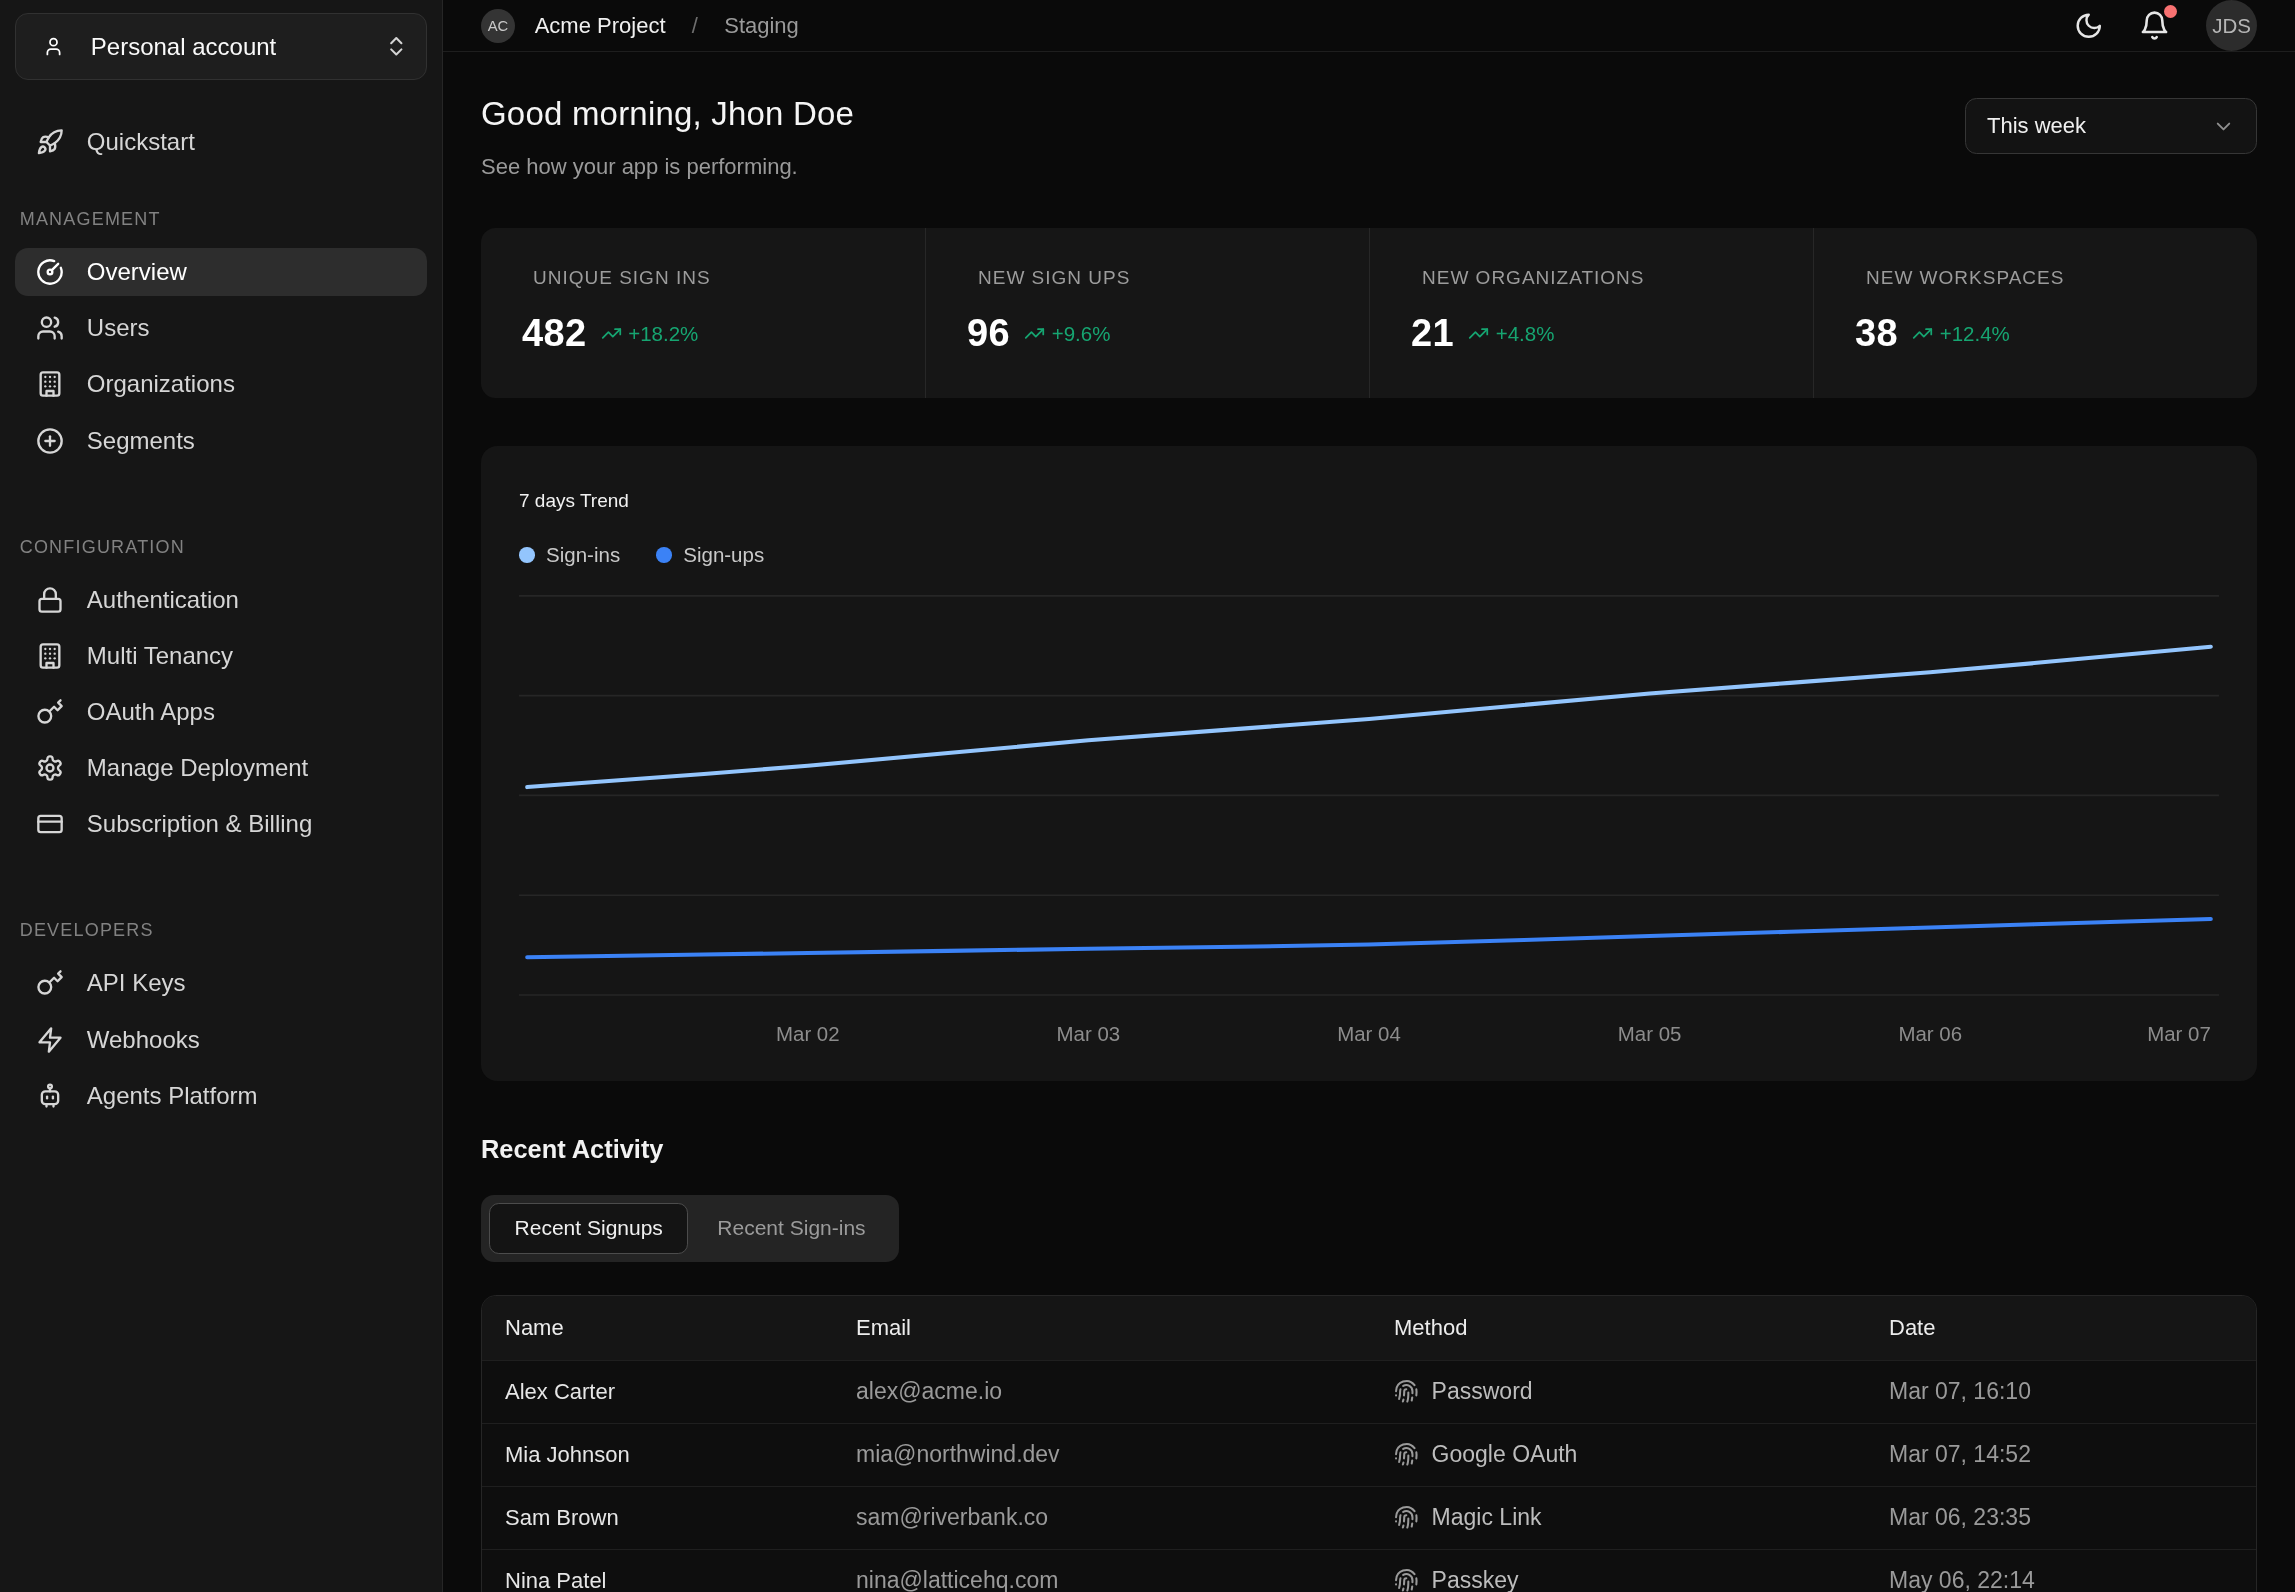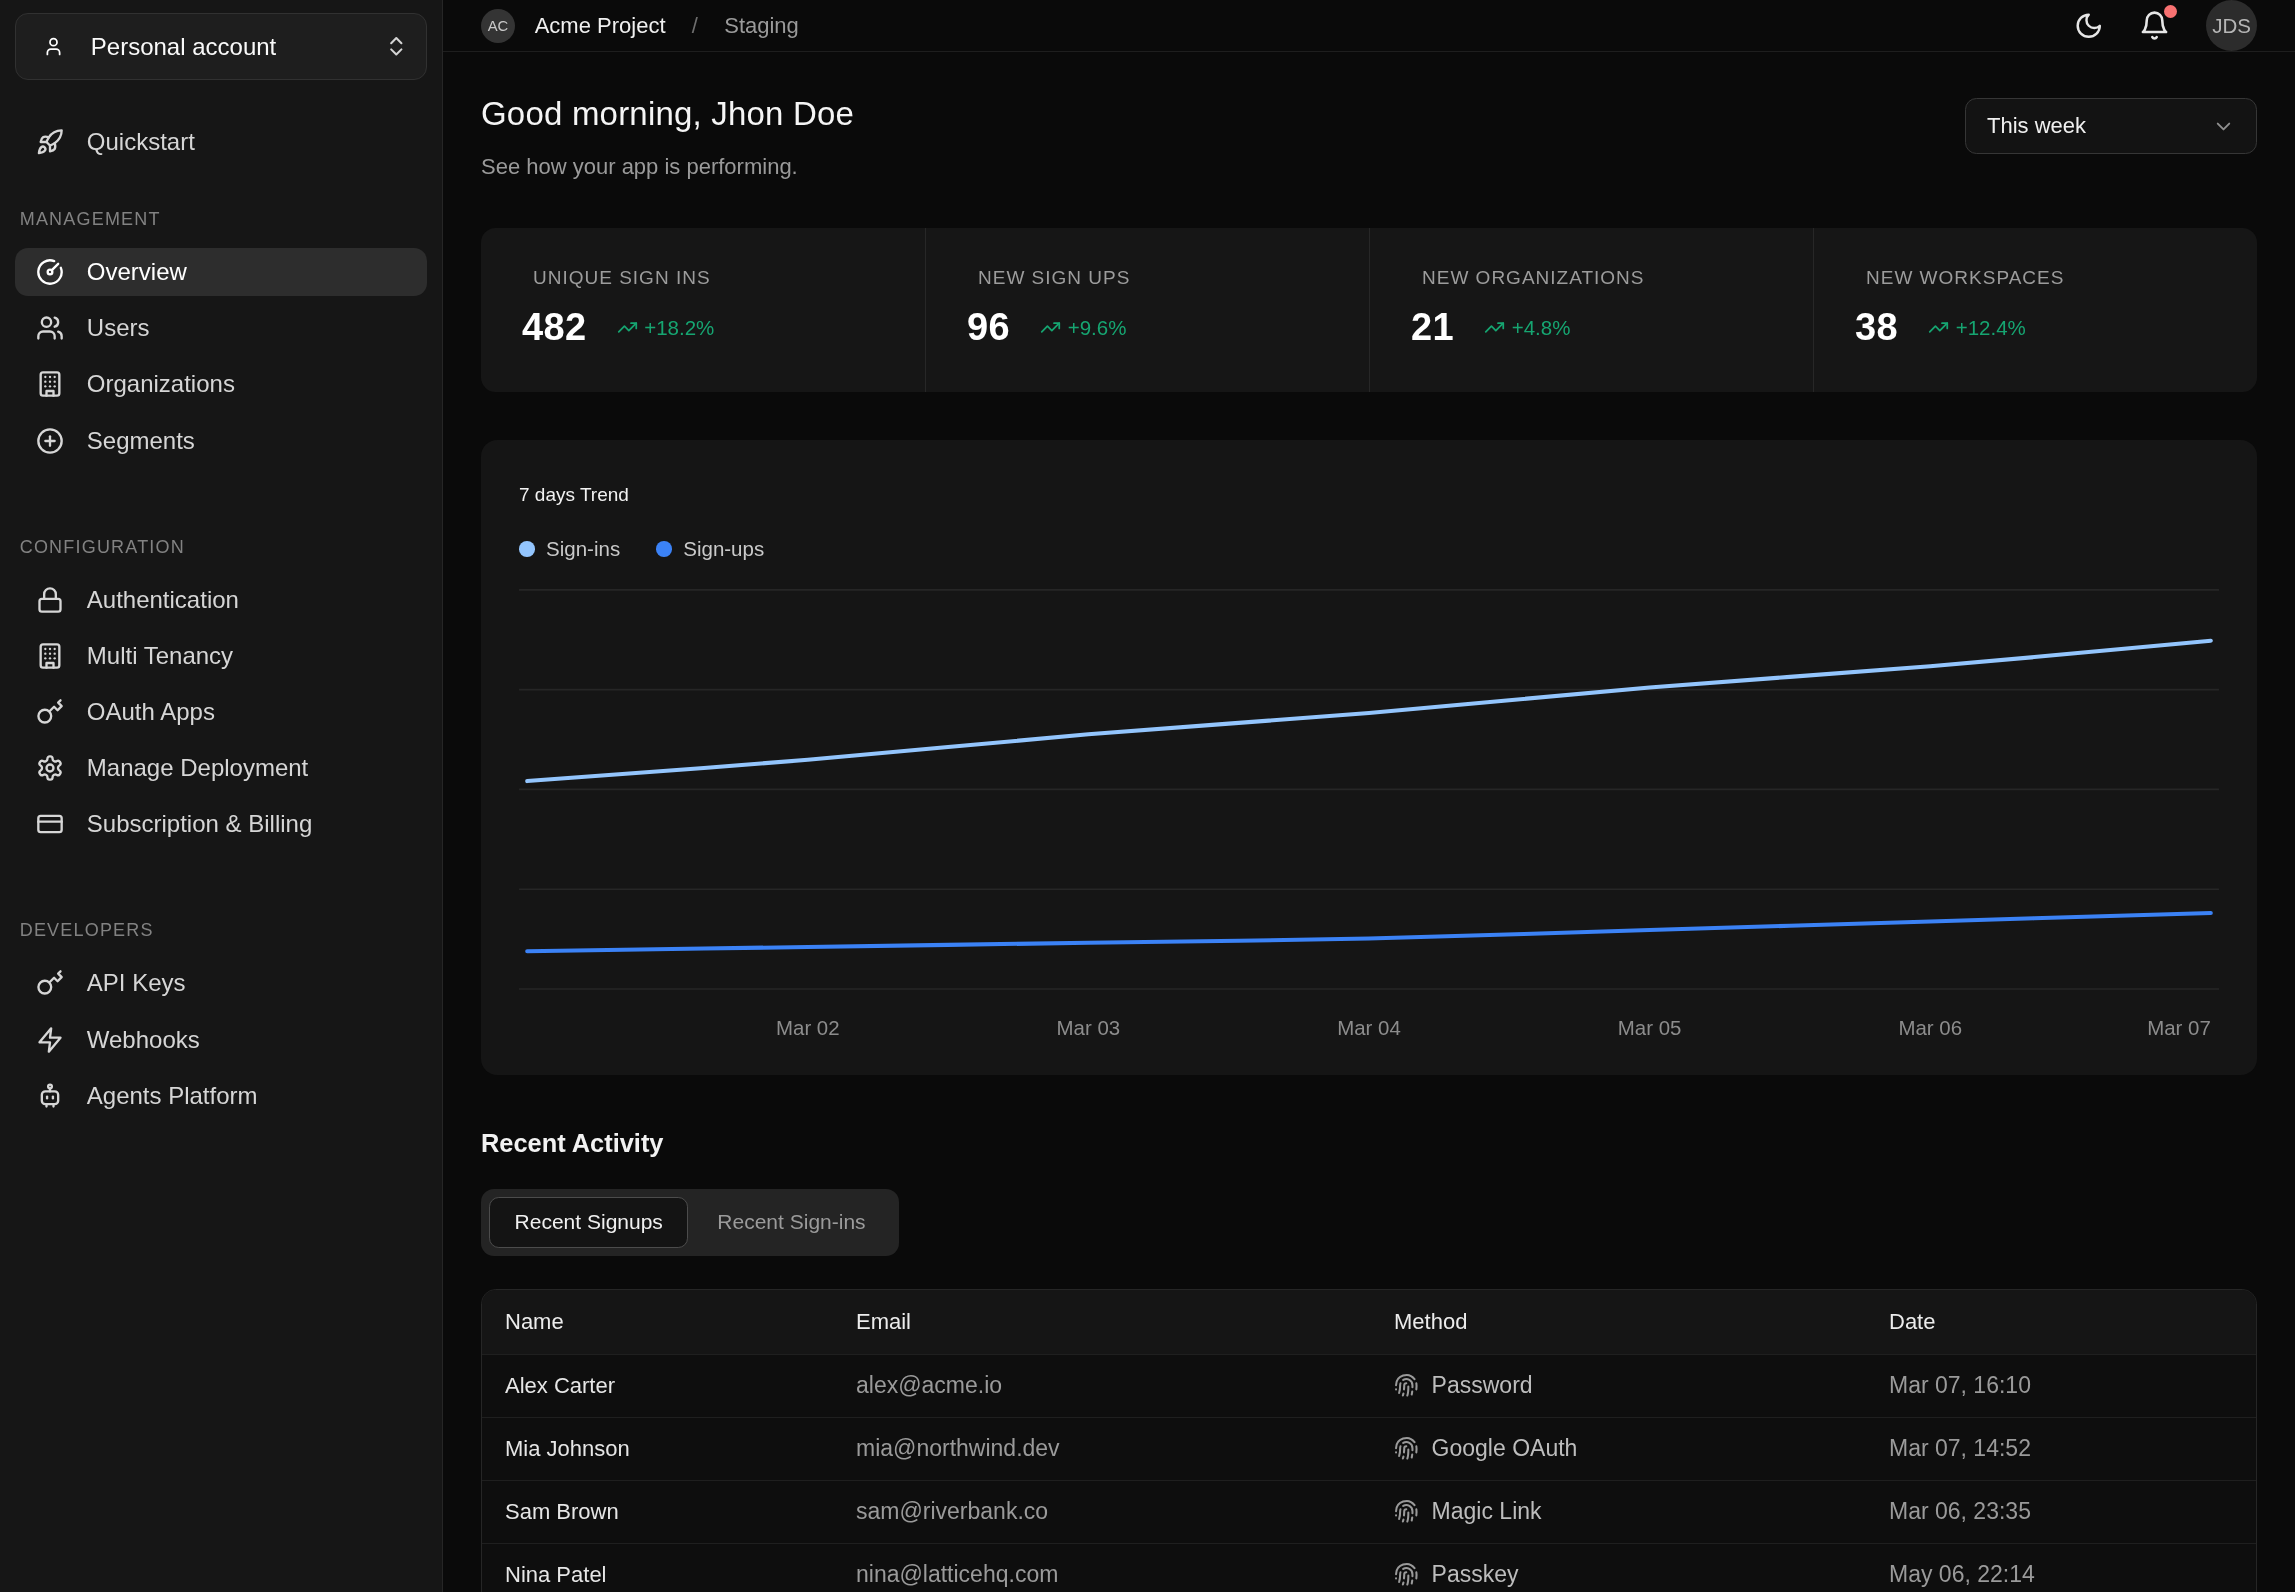--- a/index.html
+++ b/index.html
@@ -85,21 +85,21 @@
   .range-select .rs-ic { color:#8f8f8f; }
 
   
   .stats-card {
     margin-top:48px; background:#161616; border-radius:14.8px;
     display:grid; grid-template-columns:repeat(4,1fr); overflow:hidden;
   }
   .stat-cell { padding:39px 41px 43px; border-left:0.8px solid #272727; }
   .stat-cell:first-child { border-left:none; }
   .stat-label { font-size:19px; letter-spacing:1px; color:#9c9c9c;margin-left:11px; }
-  .stat-row { display:flex; align-items:center; gap:30px; margin-top:17px; }
+  .stat-row { display:flex; align-items:center; gap:14px; margin-top:23px; }
   .stat-value { font-size:38px; color:#ffffff; font-weight:700; letter-spacing:0.4px; }
   .stat-delta { display:flex; align-items:center; gap:6.6px; font-size:20.5px; }
 
   
   .chart-card {
     margin-top:48px; background:#151515; border-radius:16.4px;
     padding:44px 38px 23px;
   }
   .chart-title { font-size:19px; color:#f2f2f2; }
   .legend { display:flex; align-items:center; gap:36px; margin-top:31px; }

